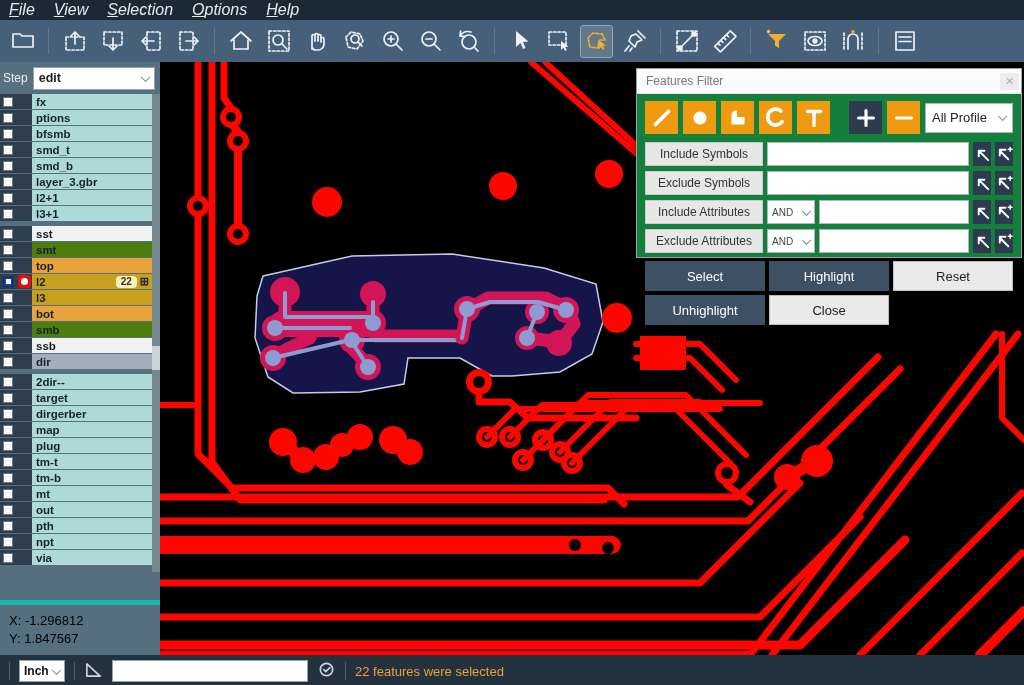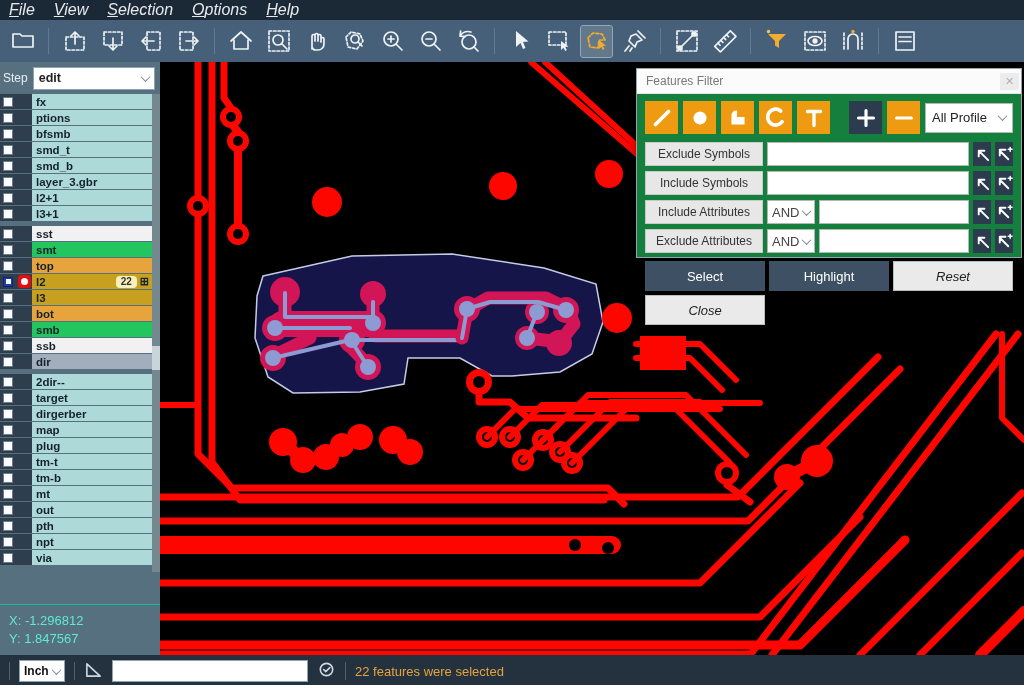--- a/index.html
+++ b/index.html
@@ -40,31 +40,31 @@
           align-items:center; justify-content:center; }
   .cbox.sel { background:#1d3fae; border-color:#0e2470; }
   .cbox.sel i { display:block; width:5px; height:5px; background:#fff; }
   .ind-dot { width:13px; height:13px; background:#e60d0d; border-radius:3px; display:flex;
              align-items:center; justify-content:center; }
   .ind-dot i { display:block; width:7px; height:7px; background:#fff; border-radius:50%; }
   .lbl-cell { flex:1; display:flex; align-items:center; padding:0 3px 0 4px; gap:3px;
               font-size:11.5px; font-weight:bold; color:#15222e; overflow:hidden; }
   .t-misc  { background:#aed9d9; }
   .t-silk  { background:#f1f1f1; }
-  .t-mask  { background:#22c55e; }
+  .t-mask  { background:#4d7c0f; }
   .t-sig1  { background:#e7a43c; }
   .t-sig2  { background:#c7a01f; }
   .t-drill { background:#a2aebb; }
   .badge { margin-left:auto; background:#f7f0ba; border-radius:4px; padding:0 5px; font-size:10px;
            font-weight:bold; color:#333; height:12px; line-height:12px; }
   .grid-ic { font-size:11px; color:#1b2838; line-height:1; }
   .scroll { position:absolute; right:0; top:32px; width:8px; height:478px; background:#73898f; }
   .thumb  { position:absolute; right:0; width:8px; height:24px; top:252px; background:#c8d6db; }
   .side-fill { flex:1; }
-  .coords { border-top:1px solid #14b8a6; padding:7px 9px; color:#5eead4; font-size:13px; line-height:18px; }
+  .coords { border-top:5px solid #14b8a6; padding:7px 9px; color:#000000; font-size:13px; line-height:18px; }
 
   .canvas { flex:1; position:relative; background:#000; overflow:hidden; }
   .canvas svg { display:block; }
 
   
   .r  { stroke:var(--pcb-red); fill:none; stroke-linecap:round; stroke-linejoin:round; }
   .rf { fill:var(--pcb-red); }
   .hole { fill:#000; }
   .cr  { stroke:var(--selected-feature); fill:none; stroke-linecap:round; stroke-linejoin:round; }
   .crf { fill:var(--selected-feature); }
@@ -87,29 +87,29 @@
              justify-content:center; margin-left:14px; flex:none; }
   .minus-btn { width:33px; height:33px; background:var(--accent-orange); display:flex;
                align-items:center; justify-content:center; flex:none; }
   .profile-select { margin-left:auto; width:93px; height:30px; background:#fff; border:1px solid #b5b5b5;
                     display:flex; align-items:center; justify-content:space-between; padding:0 6px;
                     font-size:13px; color:#222; }
   .f-row { display:flex; align-items:center; gap:4px; margin-bottom:5px; height:24px; }
   .f-label { width:118px; height:24px; background:#e7e7e7; border:1px solid #c9c9c9; display:flex;
              align-items:center; justify-content:center; font-size:12px; color:#333; flex:none; }
   .logic { width:48px; height:24px; background:#fff; border:1px solid #b5b5b5; display:flex;
-           align-items:center; justify-content:space-between; padding:0 4px; font-size:13px;
+           align-items:center; justify-content:space-between; padding:0 4px; font-size:10px;
            color:#444; flex:none; }
   .f-input { flex:1; height:24px; background:#fff; border:1px solid #b5b5b5; min-width:0; }
   .nav-btn { width:18px; height:24px; background:#2c3c4e; display:flex; align-items:center;
              justify-content:center; flex:none; }
   .act-grid { display:grid; grid-template-columns:1fr 1fr 1fr; gap:4px; margin-top:8px; }
   .act { height:30px; display:flex; align-items:center; justify-content:center; font-size:13px; }
   .act.dark { background:#3e5164; color:#fff; }
-  .act.light { background:#eaeaea; border:1px solid #bcbcbc; color:#222;font-style:italic; }
+  .act.light { background:#eaeaea; border:1px solid #bcbcbc; color:#222; }
 
   
   .statusbar { height:30px; background:var(--statusbar-bg); display:flex; align-items:center;
                padding:16px 9px; gap:9px; }
   .ssep { width:1px; height:18px; background:#4d607400; background:#4d6074; flex:none; }
   .unit-select { width:46px; height:22px; background:#fff; border:1px solid #8fa3ae; display:flex;
                  align-items:center; justify-content:space-between; padding:0 4px; font-size:12px;
                  font-weight:bold; color:#111; flex:none; }
   .cmd-input { width:196px; height:22px; background:#fff; border:1px solid #8fa3ae; flex:none;
                font-family:inherit; font-size:12px; padding:0 4px; }
@@ -737,92 +737,93 @@
                   <path d="M7 15 H23" stroke="#fff" stroke-width="3.4"></path>
                 </svg>
               </div>
             <div class="profile-select">
               <span>All Profile</span>
               <span class="chev"></span>
             </div>
           </div>
           <div id="filter-rows">
               <div class="f-row">
+                <div class="f-label">Include Symbols</div>
+                <input class="f-input" style="">
+                <div class="nav-btn">
+                  <svg width="17" height="17" viewBox="0 0 18 18" fill="none" stroke="#eef2f5" stroke-width="1.7" stroke-linecap="round" stroke-linejoin="round">
+                    <path d="M15 15 L5 5 M5 11 V5 h6" stroke="#fff" stroke-width="2"></path>
+                  </svg>
+                </div>
+                <div class="nav-btn">
+                  <svg width="17" height="17" viewBox="0 0 18 18" fill="none" stroke="#eef2f5" stroke-width="1.7" stroke-linecap="round" stroke-linejoin="round">
+                    <path d="M13 14 L4 5 M4 10 V4 h6" stroke="#fff" stroke-width="2"></path>
+                    <path d="M13 3.5 h4 M15 1.5 v4" stroke="#fff" stroke-width="1.6"></path>
+                  </svg>
+                </div>
+              </div>
+              <div class="f-row">
                 <div class="f-label">Exclude Symbols</div>
                 <input class="f-input" style="">
                 <div class="nav-btn">
                   <svg width="17" height="17" viewBox="0 0 18 18" fill="none" stroke="#eef2f5" stroke-width="1.7" stroke-linecap="round" stroke-linejoin="round">
                     <path d="M15 15 L5 5 M5 11 V5 h6" stroke="#fff" stroke-width="2"></path>
                   </svg>
                 </div>
                 <div class="nav-btn">
                   <svg width="17" height="17" viewBox="0 0 18 18" fill="none" stroke="#eef2f5" stroke-width="1.7" stroke-linecap="round" stroke-linejoin="round">
                     <path d="M13 14 L4 5 M4 10 V4 h6" stroke="#fff" stroke-width="2"></path>
                     <path d="M13 3.5 h4 M15 1.5 v4" stroke="#fff" stroke-width="1.6"></path>
                   </svg>
                 </div>
               </div>
               <div class="f-row">
-                <div class="f-label">Include Symbols</div>
+                <div class="f-label">Include Attributes</div>
+                <div class="logic">
+                  <span>AND</span>
+                  <span class="chev"></span>
+                </div>
                 <input class="f-input" style="">
                 <div class="nav-btn">
                   <svg width="17" height="17" viewBox="0 0 18 18" fill="none" stroke="#eef2f5" stroke-width="1.7" stroke-linecap="round" stroke-linejoin="round">
                     <path d="M15 15 L5 5 M5 11 V5 h6" stroke="#fff" stroke-width="2"></path>
                   </svg>
                 </div>
                 <div class="nav-btn">
                   <svg width="17" height="17" viewBox="0 0 18 18" fill="none" stroke="#eef2f5" stroke-width="1.7" stroke-linecap="round" stroke-linejoin="round">
                     <path d="M13 14 L4 5 M4 10 V4 h6" stroke="#fff" stroke-width="2"></path>
                     <path d="M13 3.5 h4 M15 1.5 v4" stroke="#fff" stroke-width="1.6"></path>
                   </svg>
                 </div>
               </div>
               <div class="f-row">
-                <div class="f-label">Include Attributes</div>
+                <div class="f-label">Exclude Attributes</div>
                 <div class="logic">
                   <span>AND</span>
                   <span class="chev"></span>
                 </div>
                 <input class="f-input" style="">
                 <div class="nav-btn">
                   <svg width="17" height="17" viewBox="0 0 18 18" fill="none" stroke="#eef2f5" stroke-width="1.7" stroke-linecap="round" stroke-linejoin="round">
                     <path d="M15 15 L5 5 M5 11 V5 h6" stroke="#fff" stroke-width="2"></path>
                   </svg>
                 </div>
                 <div class="nav-btn">
                   <svg width="17" height="17" viewBox="0 0 18 18" fill="none" stroke="#eef2f5" stroke-width="1.7" stroke-linecap="round" stroke-linejoin="round">
                     <path d="M13 14 L4 5 M4 10 V4 h6" stroke="#fff" stroke-width="2"></path>
                     <path d="M13 3.5 h4 M15 1.5 v4" stroke="#fff" stroke-width="1.6"></path>
                   </svg>
                 </div>
               </div>
-              <div class="f-row">
-                <div class="f-label">Exclude Attributes</div>
-                <div class="logic">
-                  <span>AND</span>
-                  <span class="chev"></span>
-                </div>
-                <input class="f-input" style="">
-                <div class="nav-btn">
-                  <svg width="17" height="17" viewBox="0 0 18 18" fill="none" stroke="#eef2f5" stroke-width="1.7" stroke-linecap="round" stroke-linejoin="round">
-                    <path d="M15 15 L5 5 M5 11 V5 h6" stroke="#fff" stroke-width="2"></path>
-                  </svg>
-                </div>
-                <div class="nav-btn">
-                  <svg width="17" height="17" viewBox="0 0 18 18" fill="none" stroke="#eef2f5" stroke-width="1.7" stroke-linecap="round" stroke-linejoin="round">
-                    <path d="M13 14 L4 5 M4 10 V4 h6" stroke="#fff" stroke-width="2"></path>
-                    <path d="M13 3.5 h4 M15 1.5 v4" stroke="#fff" stroke-width="1.6"></path>
-                  </svg>
-                </div>
-              </div>
             </div>
           <div class="act-grid">
             <div class="act dark">Select</div>
             <div class="act dark">Highlight</div>
             <div class="act light">Reset</div>
+            <div class="act dark">Unhighlight</div>
             <div class="act light">Close</div>
           </div>
         </div>
       </div>
     </div>
   </div>
 
   <div class="statusbar">
     <div class="ssep"></div>
     <div class="unit-select">

